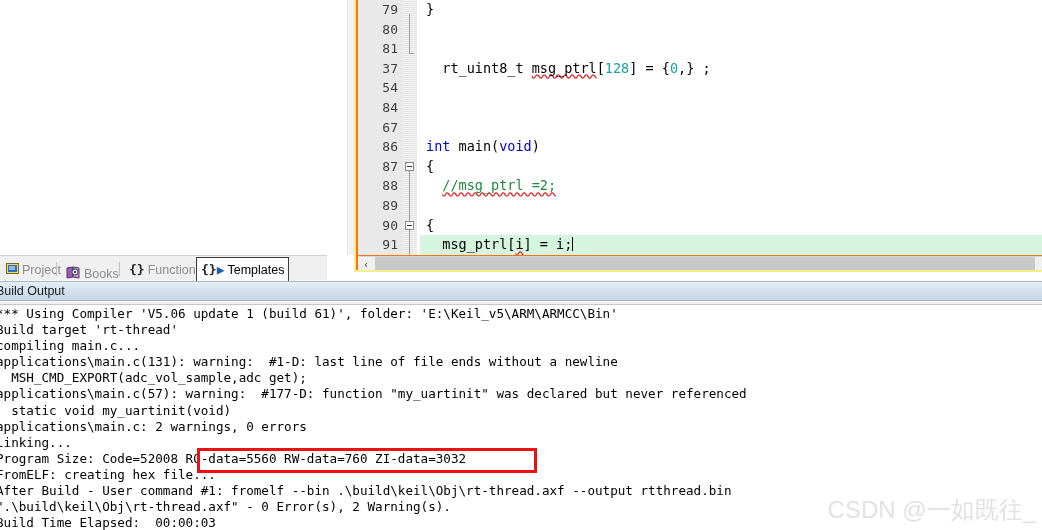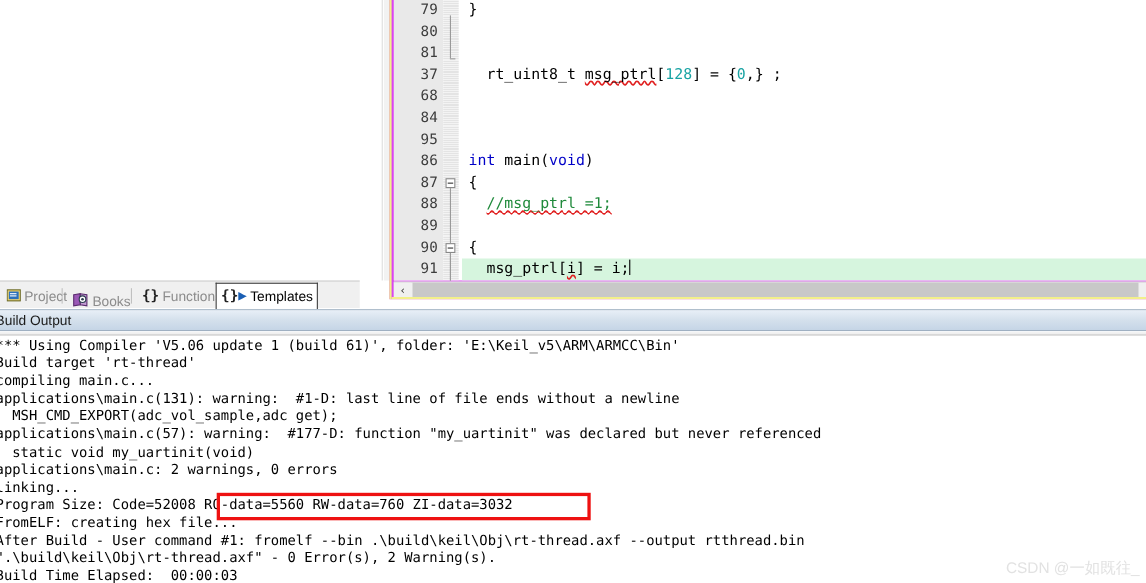--- a/index.html
+++ b/index.html
@@ -38,21 +38,21 @@
     height: 255px;
     background: #f2f2f2;
   }
 
   
   #editor-window {
     position: absolute;
     left: 354px; top: 0;
     width: 688px;
     height: 272px;
-    background: #d946ef;
+    background: #f97316;
     border-left: 2px solid #f2f08a;
     box-sizing: border-box;
   }
   #editor-body {
     position: absolute;
     left: 2px; top: 0;
     width: 686px;
     height: 255px;
     background: #ffffff;
     overflow: hidden;
@@ -294,21 +294,21 @@
     box-sizing: border-box;
     pointer-events: none;
   }
 
   
   #watermark {
     position: absolute;
     right: 6px;
     bottom: 4px;
     font-family: "Liberation Sans", sans-serif;
-    font-size: 14px;
+    font-size: 24px;
     color: #e2e2e2;
     white-space: nowrap;
     margin-top: 43px;
   }
 </style>
 </head>
 <body>
 
 <div id="top-region">
 
@@ -330,42 +330,42 @@
           </div>
           <div class="line-wrap" style="top: 39.2px;">
             <span class="lineno">81</span>
             <span class="codetext"></span>
           </div>
           <div class="line-wrap" style="top: 58.8px;">
             <span class="lineno">37</span>
             <span class="codetext"><span class="">  rt_uint8_t </span><span class="squig">msg_ptrl</span><span class="">[</span><span class="num">128</span><span class="">] = {</span><span class="num">0</span><span class="">,} ;</span></span>
           </div>
           <div class="line-wrap" style="top: 78.4px;">
-            <span class="lineno">68</span>
+            <span class="lineno">54</span>
             <span class="codetext"></span>
           </div>
           <div class="line-wrap" style="top: 98px;">
             <span class="lineno">84</span>
             <span class="codetext"></span>
           </div>
           <div class="line-wrap" style="top: 117.6px;">
-            <span class="lineno">95</span>
+            <span class="lineno">67</span>
             <span class="codetext"></span>
           </div>
           <div class="line-wrap" style="top: 137.2px;">
             <span class="lineno">86</span>
             <span class="codetext"><span class="kw">int </span><span class="">main(</span><span class="kw">void</span><span class="">)</span></span>
           </div>
           <div class="line-wrap" style="top: 156.8px;">
             <span class="lineno">87</span>
             <span class="codetext"><span class="">{</span></span>
           </div>
           <div class="line-wrap" style="top: 176.4px;">
             <span class="lineno">88</span>
-            <span class="codetext"><span class="">  </span><span class="cmt squig">//msg_ptrl =1;</span></span>
+            <span class="codetext"><span class="">  </span><span class="cmt squig">//msg_ptrl =2;</span></span>
           </div>
           <div class="line-wrap" style="top: 196px;">
             <span class="lineno">89</span>
           </div>
           <div class="line-wrap" style="top: 215.6px;">
             <span class="lineno">90</span>
             <span class="codetext"><span class="">{</span></span>
           </div>
           <div class="line-wrap" style="top: 235.2px;">
             <div class="hl-row-bg"></div>

